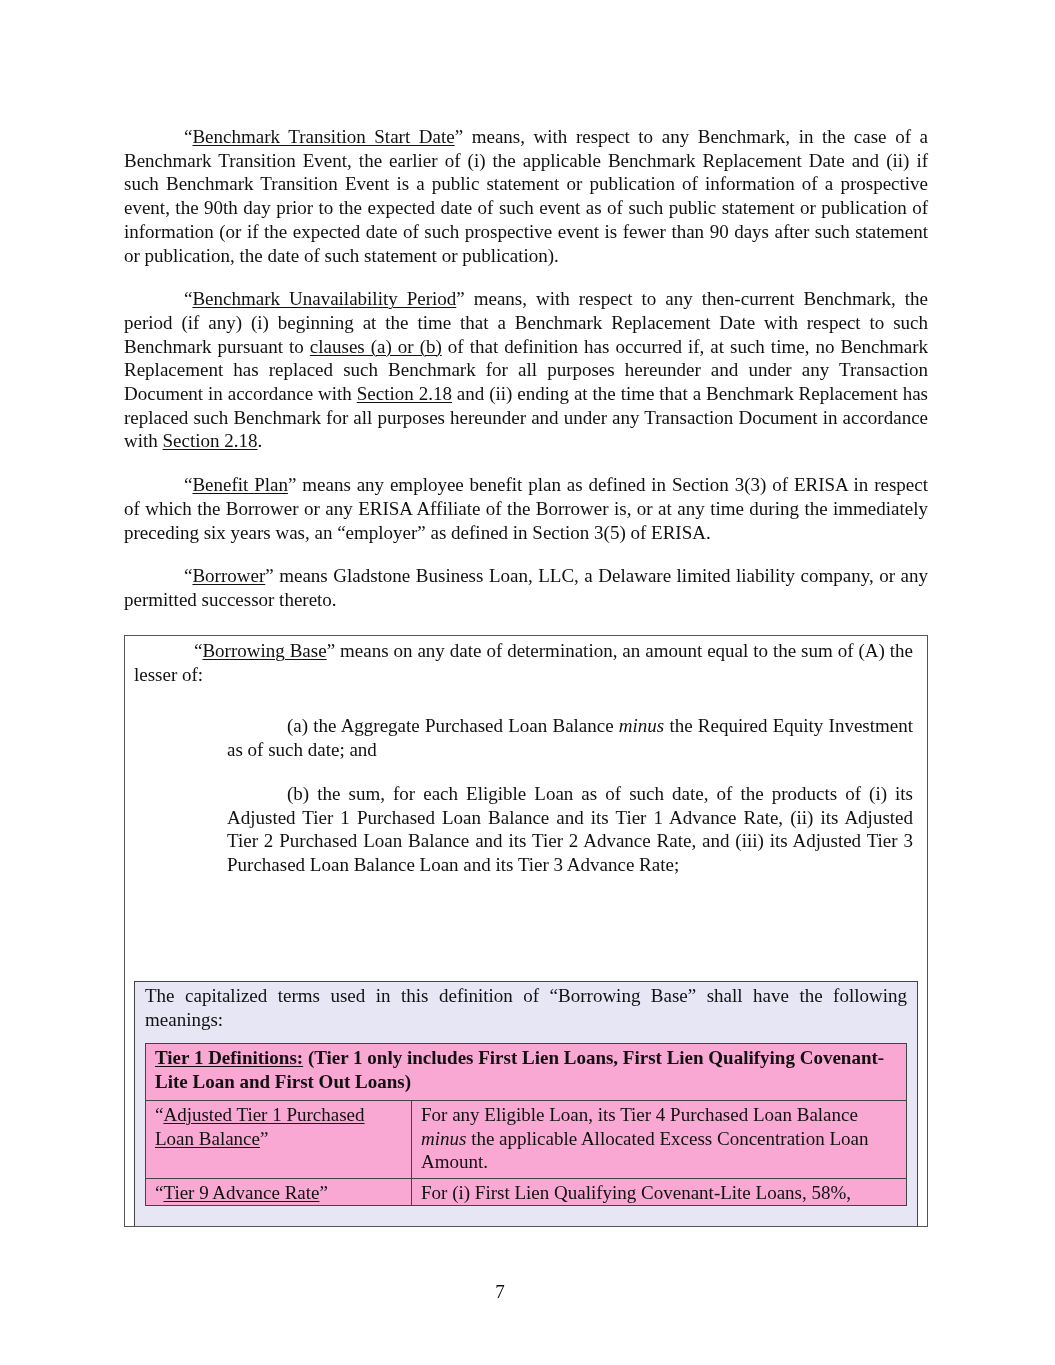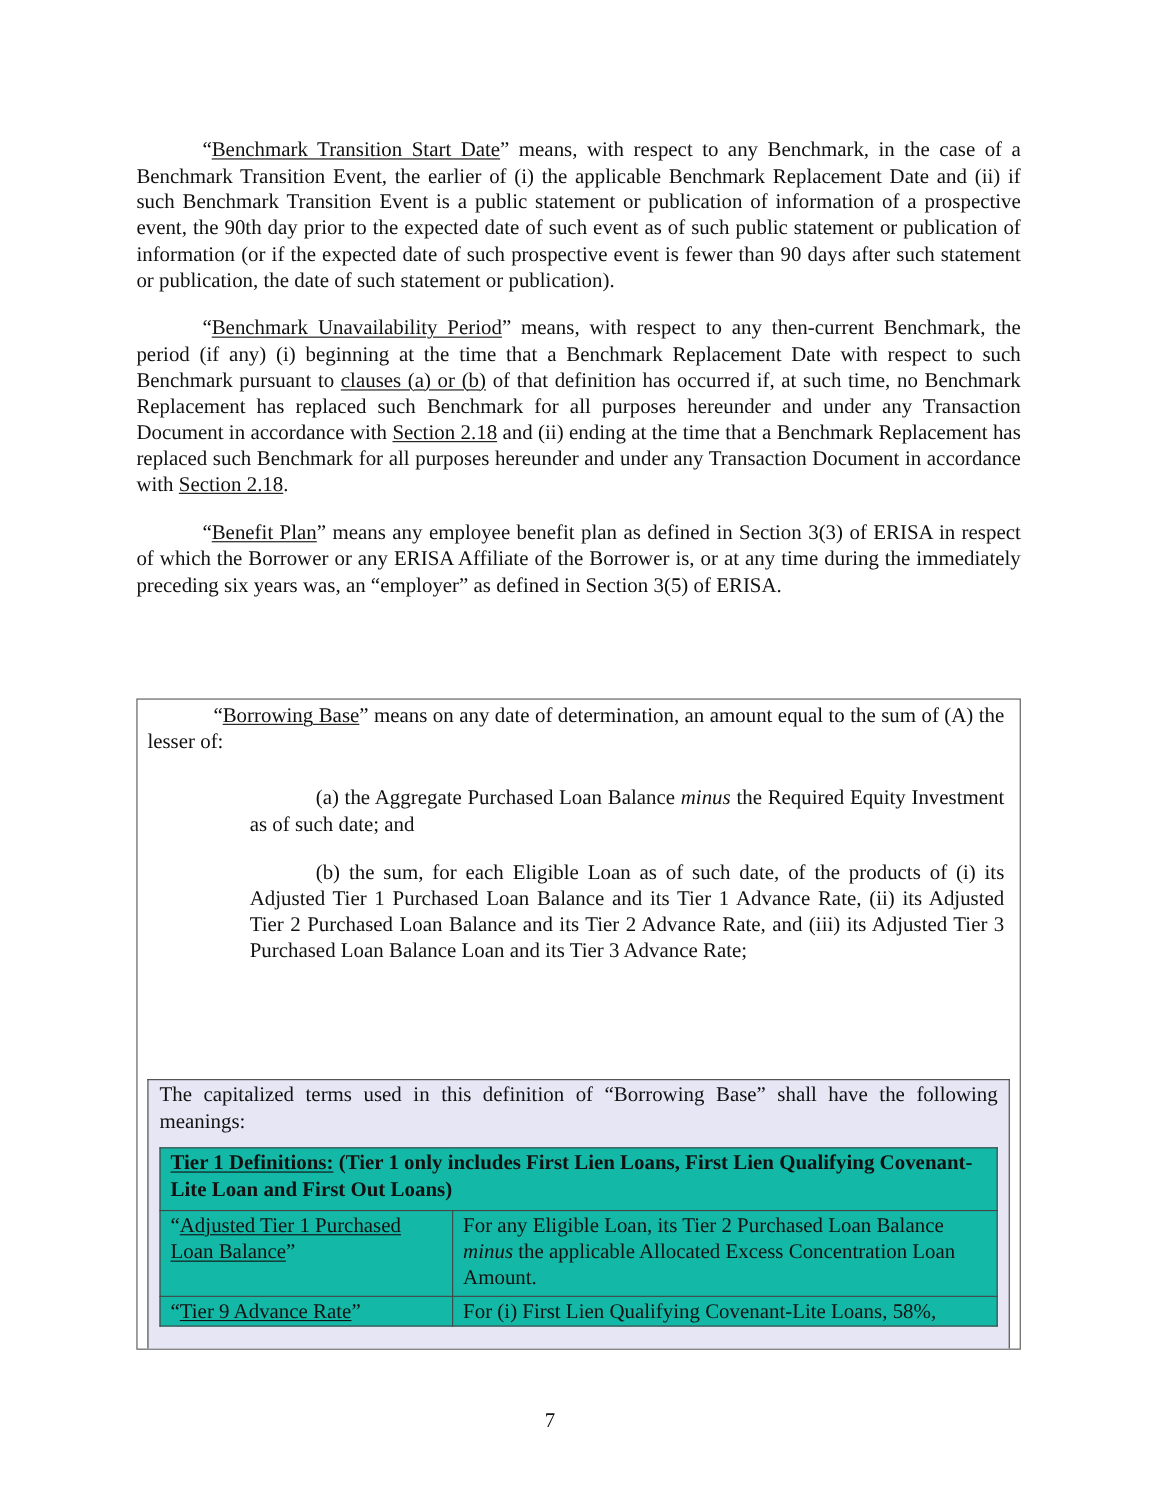--- a/index.html
+++ b/index.html
@@ -25,39 +25,40 @@
   .sub { padding-left: 93px; margin-top: 28px; }
   .sub p { text-indent: 60px; }
 
   .terms-box {
     position: absolute; left: 9px; top: 345px; right: 9px; bottom: -2px;
     background: #e6e6f5; border: 1px solid #444444; border-bottom: 2px solid #888888;
     padding: 2px 10px 0 10px;
   }
   .terms-box > p { margin-bottom: 12px; }
 
-  table.tier { border-collapse: collapse; width: 100%; background: #14b8a6; font-size: 19px; line-height: 23.7px; }
+  table.tier { border-collapse: collapse; width: 100%; background: #f9a8d4; font-size: 19px; line-height: 23.7px; }
   table.tier td { border: 1px solid #444444; vertical-align: top; padding: 2px 9px 0 9px; text-align: left; }
   .tier-head { font-weight: bold; padding-bottom: 6px !important; }
   .col1 { width: 247px; }
   .row-adj td { padding-bottom: 4px !important; }
 
   .page-number { position: absolute; left: 0; width: 1000px; top: 1280px; text-align: center; font-size: 19px; }
 </style>
 </head>
 <body>
 
 <div class="page">
 
   <p class="indent para"><span>“</span><u>Benchmark Transition Start Date</u><span>”</span><span> means, with respect to any Benchmark, in the case of a Benchmark Transition Event, the earlier of (i) the applicable Benchmark Replacement Date and (ii) if such Benchmark Transition Event is a public statement or publication of information of a prospective event, the 90th day prior to the expected date of such event as of such public statement or publication of information (or if the expected date of such prospective event is fewer than 90 days after such statement or publication, the date of such statement or publication).</span></p>
 
   <p class="indent para"><span>“</span><u>Benchmark Unavailability Period</u><span>”</span><span> means, with respect to any then-current Benchmark, the period (if any) (i) beginning at the time that a Benchmark Replacement Date with respect to such Benchmark pursuant to </span><u>clauses (a) or (b)</u><span> of that definition has occurred if, at such time, no Benchmark Replacement has replaced such Benchmark for all purposes hereunder and under any Transaction Document in accordance with </span><u>Section 2.18</u><span> and (ii) ending at the time that a Benchmark Replacement has replaced such Benchmark for all purposes hereunder and under any Transaction Document in accordance with </span><u>Section 2.18</u><span>.</span></p>
 
   <p class="indent para"><span>“</span><u>Benefit Plan</u><span>”</span><span> means any employee benefit plan as defined in Section 3(3) of ERISA in respect of which the Borrower or any ERISA Affiliate of the Borrower is, or at any time during the immediately preceding six years was, an “employer” as defined in Section 3(5) of ERISA.</span></p>
 
+  <p class="indent para"><span>“</span><u>Borrower</u><span>”</span><span> means Gladstone Business Loan, LLC, a Delaware limited liability company, or any permitted successor thereto.</span></p>
 </div>
 
 <div class="bb-box">
   <p class="indent"><span>“</span><u>Borrowing Base</u><span>”</span><span> means on any date of determination, an amount equal to the sum of (A) the lesser of:</span></p>
 
   <div class="sub">
     <p><span>(a)&nbsp;the Aggregate Purchased Loan Balance </span><i>minus</i><span> the Required Equity Investment as of such date; and</span></p>
     <p>(b) the sum, for each Eligible Loan as of such date, of the products of (i) its Adjusted Tier 1 Purchased Loan Balance and its Tier 1 Advance Rate, (ii) its Adjusted Tier 2 Purchased Loan Balance and its Tier 2 Advance Rate, and (iii) its Adjusted Tier 3 Purchased Loan Balance Loan and its Tier 3 Advance Rate;</p>
   </div>
 
@@ -65,21 +66,21 @@
   <div class="terms-box">
     <p>The capitalized terms used in this definition of “Borrowing Base” shall have the following meanings:</p>
 
     <table class="tier">
       <tbody>
           <tr>
         <td colspan="2" class="tier-head"><u>Tier 1 Definitions:</u><span> (Tier 1 only includes First Lien Loans, First Lien Qualifying Covenant-Lite Loan and First Out Loans)</span></td>
       </tr>
       <tr class="row-adj">
         <td class="col1">“<u>Adjusted Tier 1 Purchased Loan Balance</u>”</td>
-        <td><span>For any Eligible Loan, its Tier 2 Purchased Loan Balance </span><i>minus</i><span> the applicable Allocated Excess Concentration Loan Amount.</span></td>
+        <td><span>For any Eligible Loan, its Tier 4 Purchased Loan Balance </span><i>minus</i><span> the applicable Allocated Excess Concentration Loan Amount.</span></td>
       </tr>
       <tr>
         <td class="col1">“<u>Tier 9 Advance Rate</u>”</td>
         <td>For (i) First Lien Qualifying Covenant-Lite Loans, 58%,</td>
       </tr>
     </tbody>
       </table>
   </div>
 </div>
 

